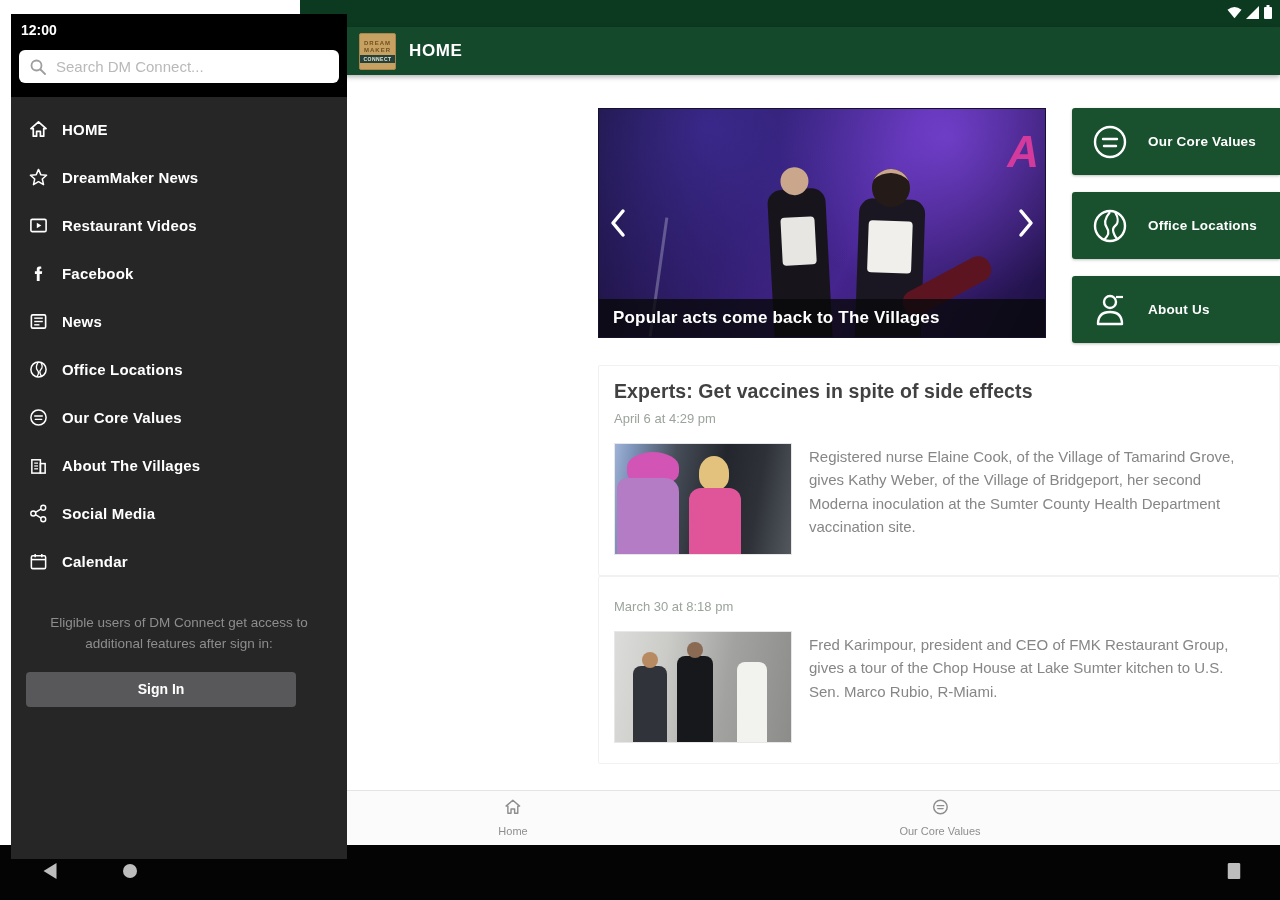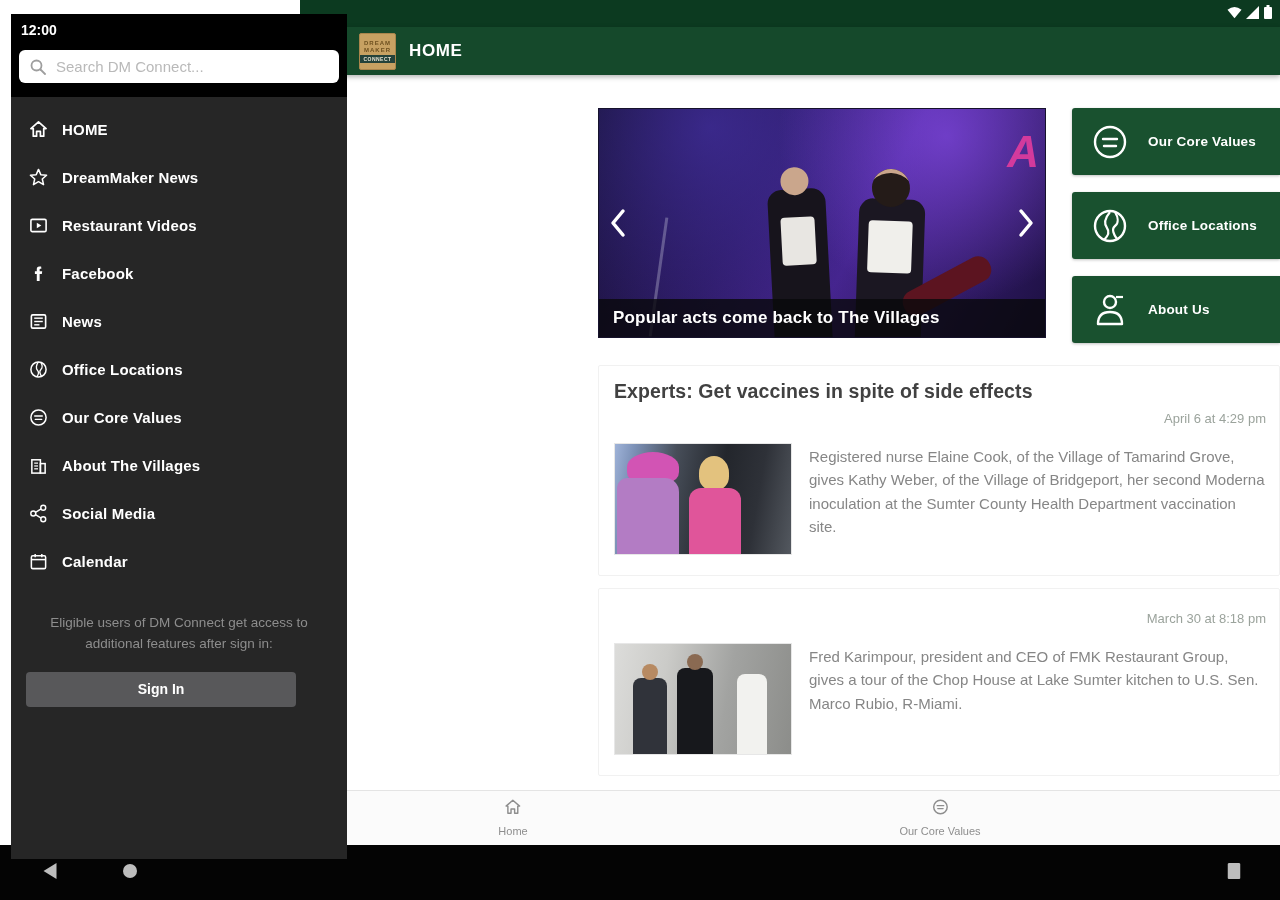--- a/index.html
+++ b/index.html
@@ -93,23 +93,23 @@
     display:flex; align-items:center; padding-left:18px; cursor:pointer;
     box-shadow:0 1px 3px rgba(0,0,0,.25); }
   .ql-btn .ql-icon { width:40px; height:40px; flex:none; display:flex;
     align-items:center; justify-content:center; }
   .ql-btn .ql-label { color:#ffffff; font-size:13.5px; font-weight:bold;
     margin-left:18px; letter-spacing:.2px; }
 
   
   .articles { position:absolute; left:298px; top:290px; right:0; }
   .article { background:#fff; border:1px solid #f1f1f1; border-radius:2px;
-    padding:14px 13px 20px 15px; margin-bottom:12px; cursor:pointer; }
+    padding:14px 36px 20px 15px; cursor:pointer; }
   .article-title { font-size:19.5px; color:#414141; font-weight:600; letter-spacing:.1px; }
-  .article-date { font-size:13px; color:#9ba39c; margin-top:8px;text-align:right; }
+  .article-date { font-size:13px; color:#9ba39c; margin-top:8px; }
   .article-row { display:flex; gap:17px; margin-top:17px; }
   .thumb { width:178px; height:112px; flex:none; position:relative; overflow:hidden;
     border:1px solid #e7e7e7; }
   .thumb.vax { background:linear-gradient(100deg,#9fb3d8 0%,#7d92b8 10%,#474e59 32%,#23262c 58%,#2e3138 78%,#53585f 100%); }
   .thumb.vax .hat { position:absolute; left:12px; top:8px; width:52px; height:30px;
     background:#d254b4; border-radius:50% 50% 10px 10px; }
   .thumb.vax .coat { position:absolute; left:2px; top:34px; width:62px; height:80px;
     background:#b37cc4; border-radius:10px 14px 0 0; }
   .thumb.vax .head { position:absolute; left:84px; top:12px; width:30px; height:34px;
     background:#e3c27e; border-radius:50% 50% 40% 40%; }

